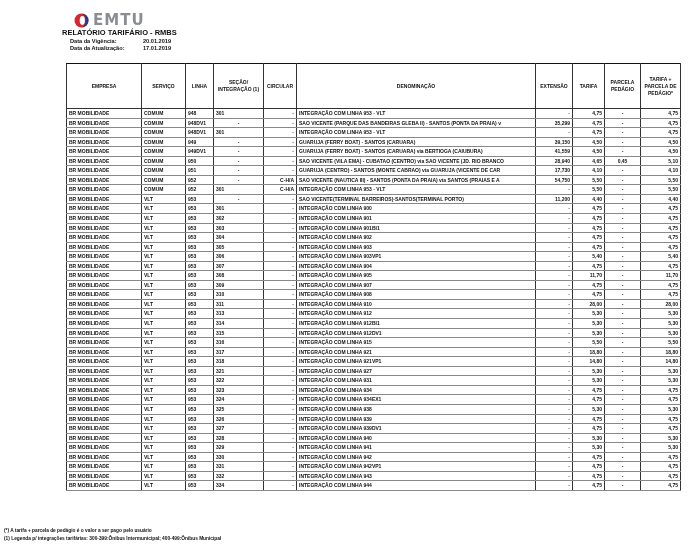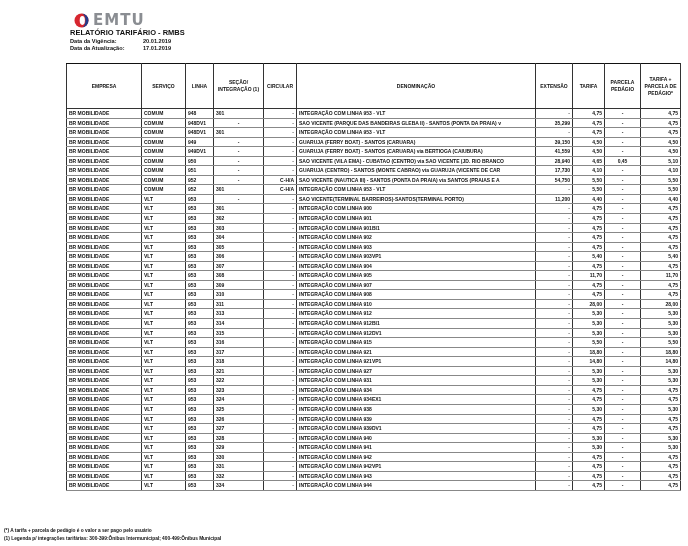--- a/index.html
+++ b/index.html
@@ -1,20 +1,20 @@
 <!DOCTYPE html>
 <html><head>
 <meta charset="utf-8">
 <style>
   html, body { margin:0; padding:0; background:#ffffff; }
   body { width:688px; height:546px; position:relative; overflow:hidden; font-family:"Liberation Sans", sans-serif; color:#111; }
   .logo { position:absolute; left:74px; top:12px; height:16px; display:flex; align-items:center; }
   .logo-mark { width:15px; height:15px; position:relative; margin-right:4px; }
   .logo-text { font-family:"DejaVu Sans", sans-serif; font-size:15px; font-weight:bold; color:#8a8d92; letter-spacing:1px; }
-  .title { position:absolute; left:70px; top:28px; font-size:7.5px; font-weight:bold; }
+  .title { position:absolute; left:62px; top:28px; font-size:7.5px; font-weight:bold; }
   .meta { position:absolute; left:70px; font-size:5.6px; font-weight:bold; }
   .meta .v { position:absolute; left:73px; }
   table { position:absolute; left:66px; top:63px; border-collapse:collapse; table-layout:fixed; width:614px; }
   th, td { border:1px solid #333; font-size:5px; padding:0 2px; white-space:nowrap; overflow:hidden; font-weight:bold; }
   th { height:44px; text-align:center; font-size:5px; line-height:7px; border-top:1.5px solid #111; }
   td { height:8.55px; line-height:8.55px; }
   tr.r td { border-bottom:1px solid #888; }
   .c { text-align:center; }
   .r-al { text-align:right; }
   .foot { position:absolute; left:4px; font-size:4.8px; font-weight:bold; }

